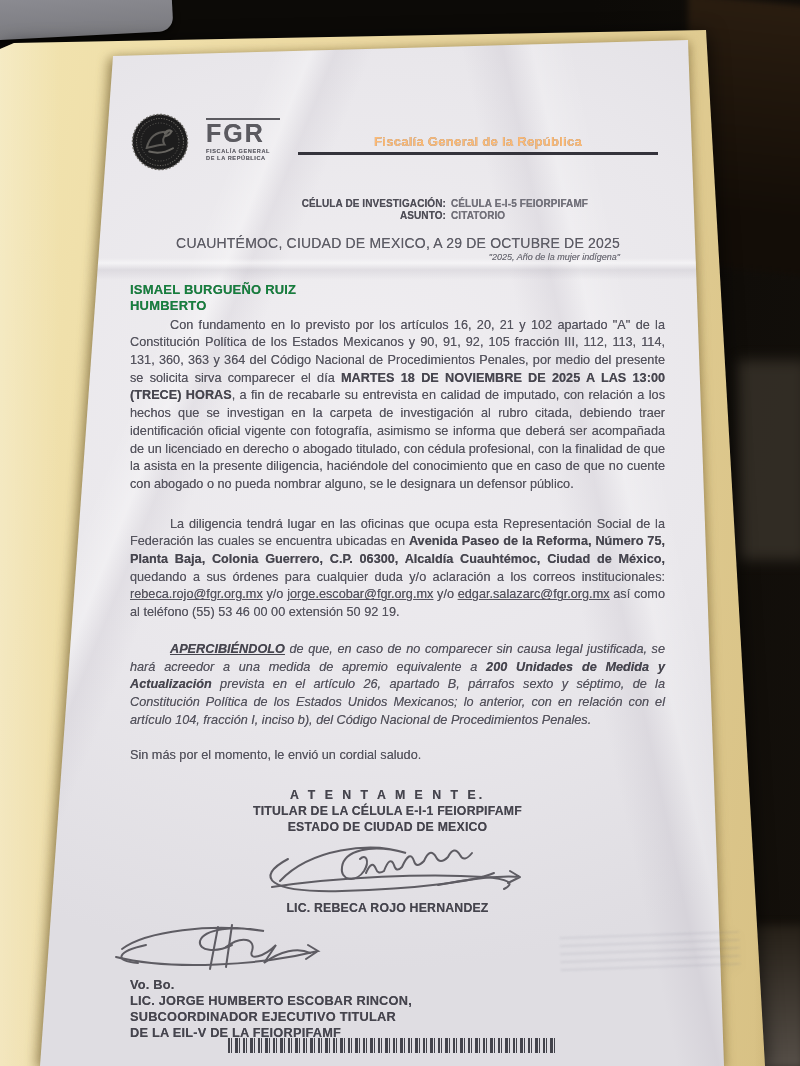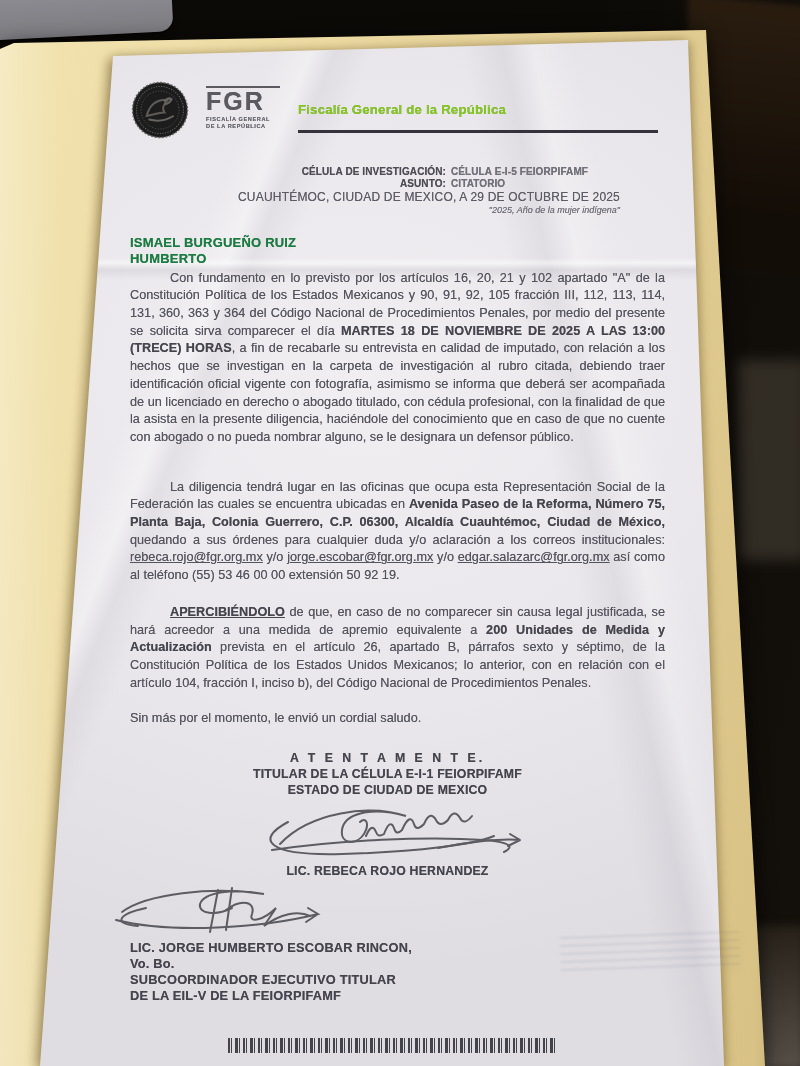--- a/index.html
+++ b/index.html
@@ -51,45 +51,45 @@
   .ghost-stamp{position:absolute;left:560px;top:928px;width:180px;height:40px;
     background:repeating-linear-gradient(0deg,rgba(110,116,130,.20) 0 2px,rgba(0,0,0,0) 2px 8px);
     filter:blur(1.2px);transform:rotate(-2deg);opacity:.6;}
 
   
   .doc-content{position:absolute;left:130px;top:0;width:535px;color:#53525b;
     filter:blur(.28px);}
   .doc-content .t{text-shadow:0 0 .6px rgba(85,84,95,.75);}
 
   
-  .letterhead{margin-top:80px;display:flex;align-items:flex-start;}
+  .letterhead{margin-top:112px;display:flex;align-items:flex-start;}
   .seal{width:60px;height:60px;flex:0 0 60px;transform:rotate(-8deg);opacity:.88;}
   .fgr-mark{margin-left:16px;flex:0 0 78px;padding-top:6px;}
   .fgr-rule{border-top:2px solid #5b5a60;width:74px;margin-bottom:1px;}
   .fgr-letters{font-size:25px;font-weight:bold;letter-spacing:2px;color:#5b5a60;line-height:1;}
   .fgr-caption{font-size:5.6px;font-weight:bold;letter-spacing:.6px;color:#6a6970;line-height:1.25;margin-top:2px;}
   .header-title-group{margin-left:14px;padding-top:22px;width:360px;}
-  .header-title{font-size:13.2px;font-weight:bold;color:#84cc16;
-    border-bottom:3.5px solid #34333b;padding-bottom:13px;letter-spacing:.2px;}
+  .header-title{font-size:13.2px;font-weight:bold;color:#fdba74;text-align:center;
+    border-bottom:3.5px solid #34333b;padding-bottom:3px;letter-spacing:.2px;}
 
   
   .meta{margin-top:26px;margin-left:150px;font-size:10px;line-height:11.8px;}
   .meta-row{display:flex;}
   .meta-label{flex:0 0 166px;text-align:right;font-weight:bold;color:#4e4d56;letter-spacing:.1px;}
   .meta-value{margin-left:5px;color:#72717a;font-weight:bold;letter-spacing:.1px;}
 
-  .dateline{text-align:right;padding-right:45px;font-size:12px;color:#5d5c65;letter-spacing:.2px;}
+  .dateline{margin-top:13px;text-align:right;padding-right:45px;font-size:14px;color:#5d5c65;letter-spacing:.2px;}
   .year-motto{margin-top:1px;text-align:right;padding-right:45px;font-size:9px;font-style:italic;color:#75747d;}
 
   .recipient{margin-top:20px;font-size:13px;font-weight:bold;color:#15803d;line-height:16.5px;letter-spacing:.2px;}
 
   .para{margin-top:0;font-size:12.7px;line-height:17.7px;text-align:justify;text-indent:40px;color:#55545e;}
   .p1{margin-top:2px;}
-  .p2{margin-top:32px;}
-  .p3{margin-top:19px;}
+  .p2{margin-top:22px;}
+  .p3{margin-top:19px;font-style:italic;}
   .closing{margin-top:19px;font-size:12.7px;color:#55545e;}
   .s-n{font-weight:normal;}
   .s-b{font-weight:bold;color:#46454e;}
   .s-u{text-decoration:underline;}
   .s-bu{font-weight:bold;text-decoration:underline;color:#46454e;}
 
   .sig-block{margin-top:26px;text-align:center;margin-right:20px;}
   .sig-block div{font-size:12.3px;font-weight:bold;color:#45444d;line-height:15.6px;letter-spacing:.2px;}
   .sig-block .atent{letter-spacing:3px;}
   .signature1{display:block;margin:4px auto 0;height:60px;}
@@ -187,22 +187,22 @@
 
     <svg class="signature2" width="230" height="56" viewBox="0 0 230 56">
       <path d="M10 30 C34 12 100 4 152 12 C122 6 92 10 88 22 C86 32 104 34 120 26"></path>
       <path d="M106 8 L98 50 M120 6 L114 48"></path>
       <path d="M114 28 C130 16 144 20 140 32 C136 42 152 38 164 26 L152 44 C168 32 186 28 198 34"></path>
       <path d="M4 38 C60 52 150 46 206 32 L196 26 M206 32 L194 40" stroke-width="1.8"></path>
       <path d="M34 26 C6 32 0 42 26 44"></path>
     </svg>
 
     <div class="vobo-block t">
+      <div>Vo. Bo.</div>
       <div>LIC. JORGE HUMBERTO ESCOBAR RINCON,</div>
-      <div>Vo. Bo.</div>
       <div>SUBCOORDINADOR EJECUTIVO TITULAR</div>
       <div>DE LA EIL-V DE LA FEIORPIFAMF</div>
     </div>
 
     <div class="barcode"></div>
   </div>
 
   <div class="ghost-stamp"></div>
 </div>
 

